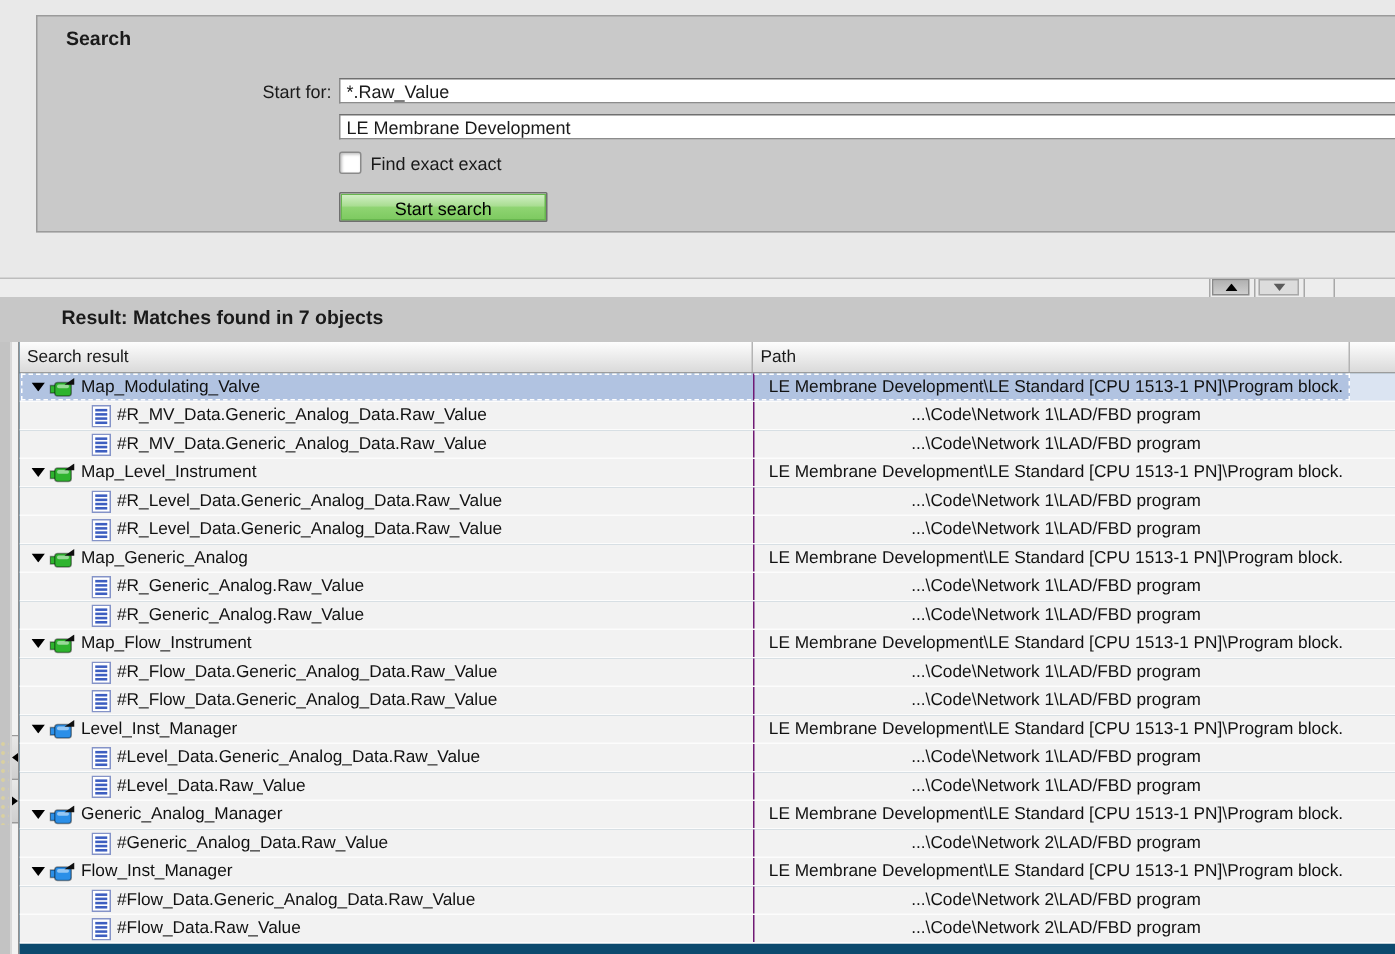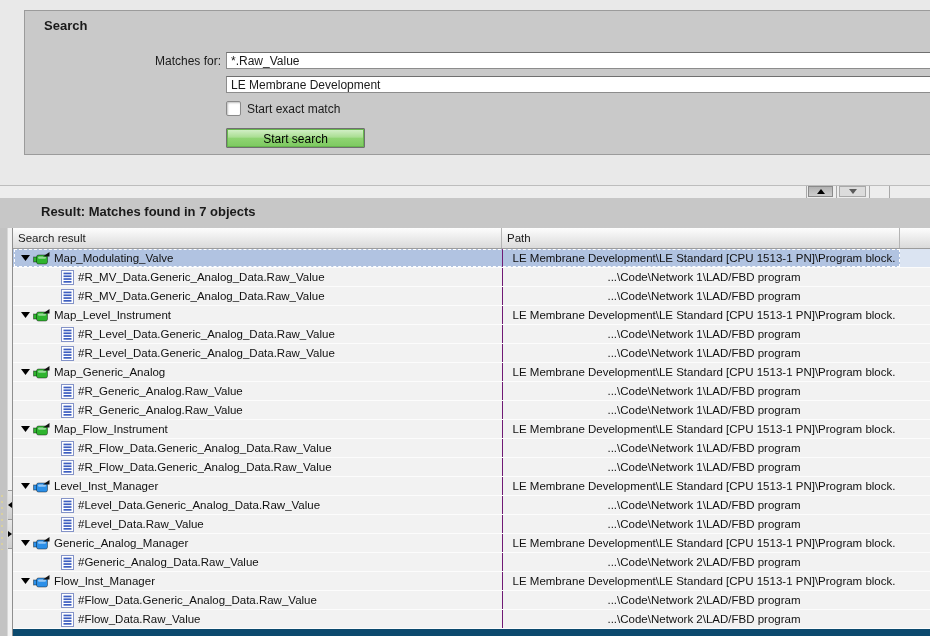--- a/index.html
+++ b/index.html
@@ -82,26 +82,26 @@
   .exp { width:10px; margin-left:3px; display:flex; align-items:center; justify-content:center; cursor:pointer; }
   .bicon { margin-left:3px; margin-right:4px; display:flex; align-items:center; }
   .tsp { width:44px; flex:0 0 44px; }
   .sicon { margin-right:4px; display:flex; align-items:center; }
 </style>
 </head>
 <body>
 
 <div class="search-panel">
   <div class="panel-title">Search</div>
-  <label class="flabel lab1">Matches for:</label>
+  <label class="flabel lab1">Start for:</label>
   <input class="finput in1" value="*.Raw_Value" style="">
   <input class="finput in2" value="LE Membrane Development" style="">
   <div class="check-row">
     <span class="checkbox"></span>
-    <span class="cl">Start exact match</span>
+    <span class="cl">Find exact exact</span>
   </div>
   <button class="start-btn">Start search</button>
 </div>
 
 <div class="toolstrip">
   <div class="tsep" style="left:806px"></div>
   <div class="nav-btn nav-up">
     <svg width="8" height="5">
         <polygon points="4,0 8,5 0,5" fill="#000"></polygon>
       </svg>

